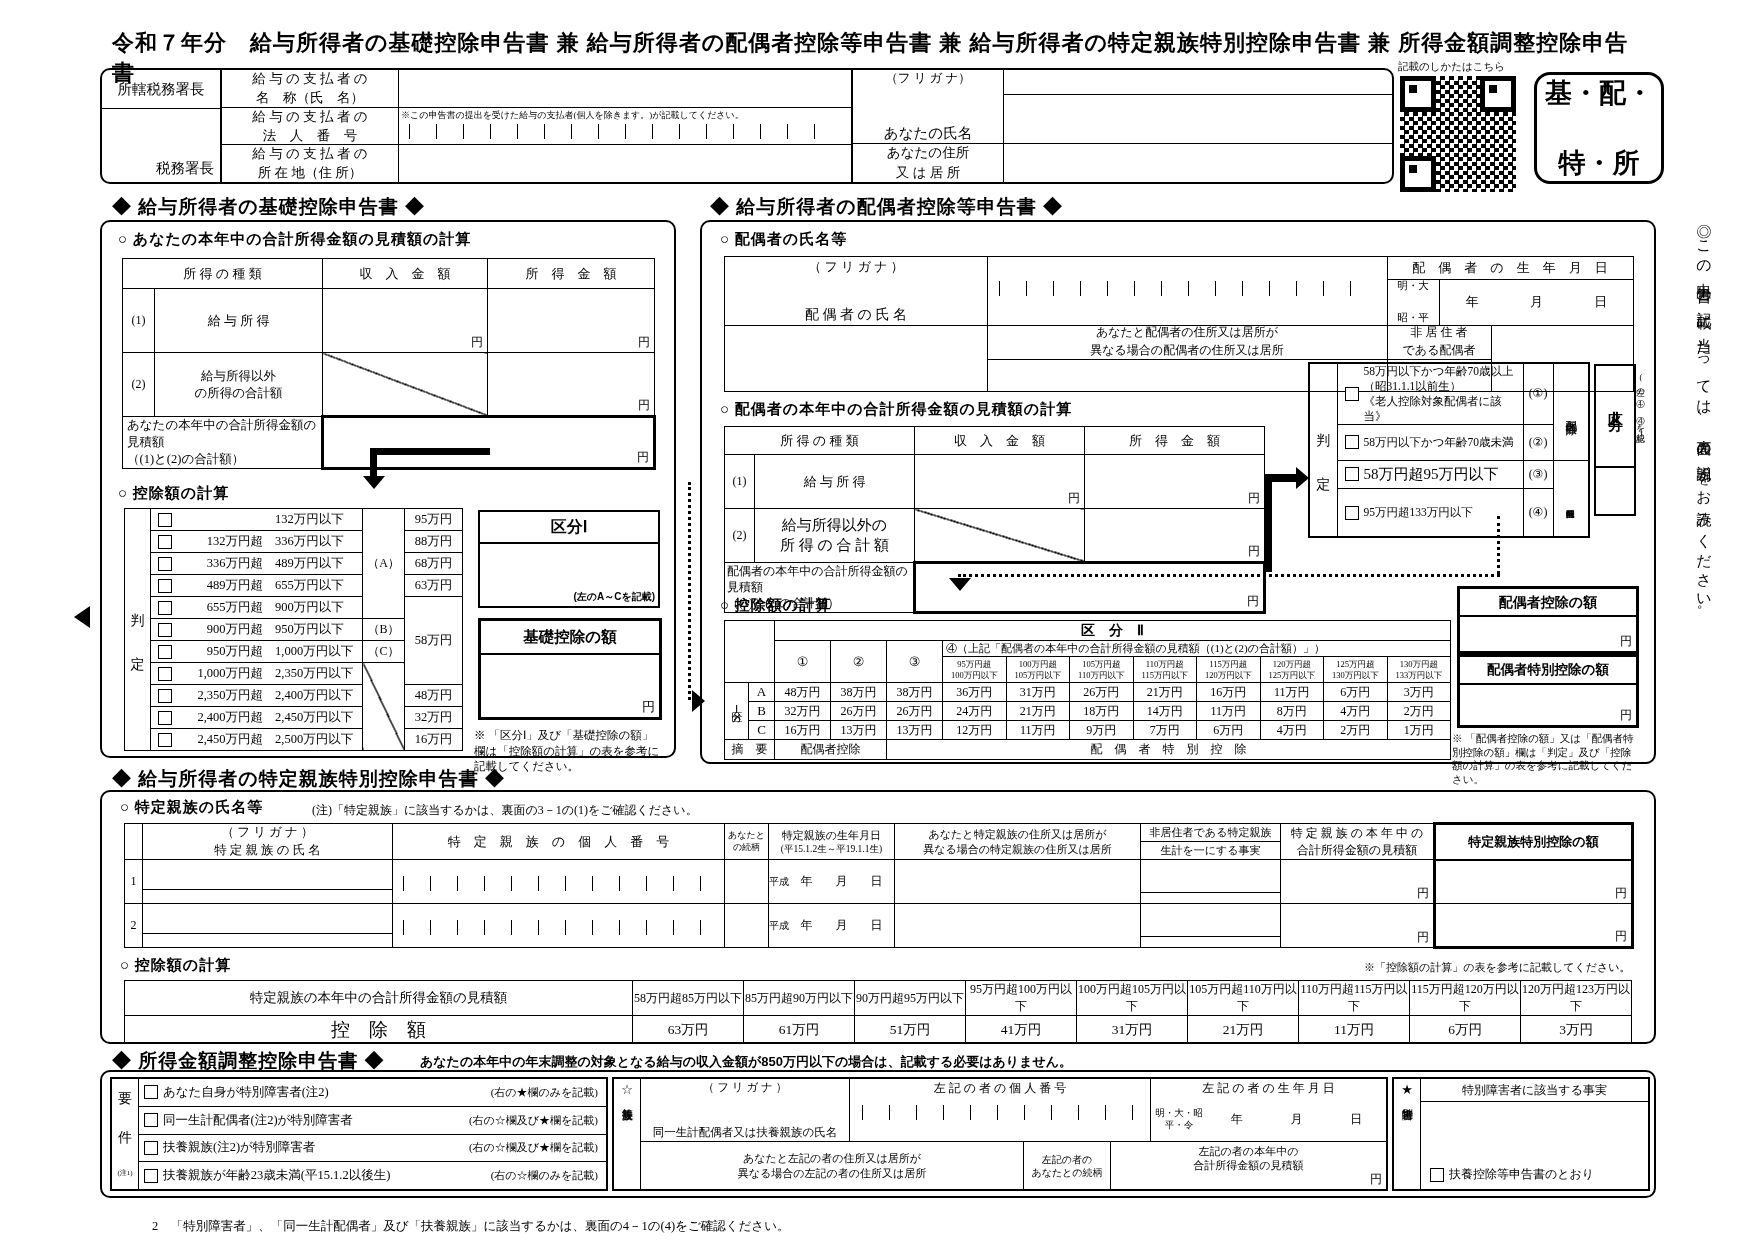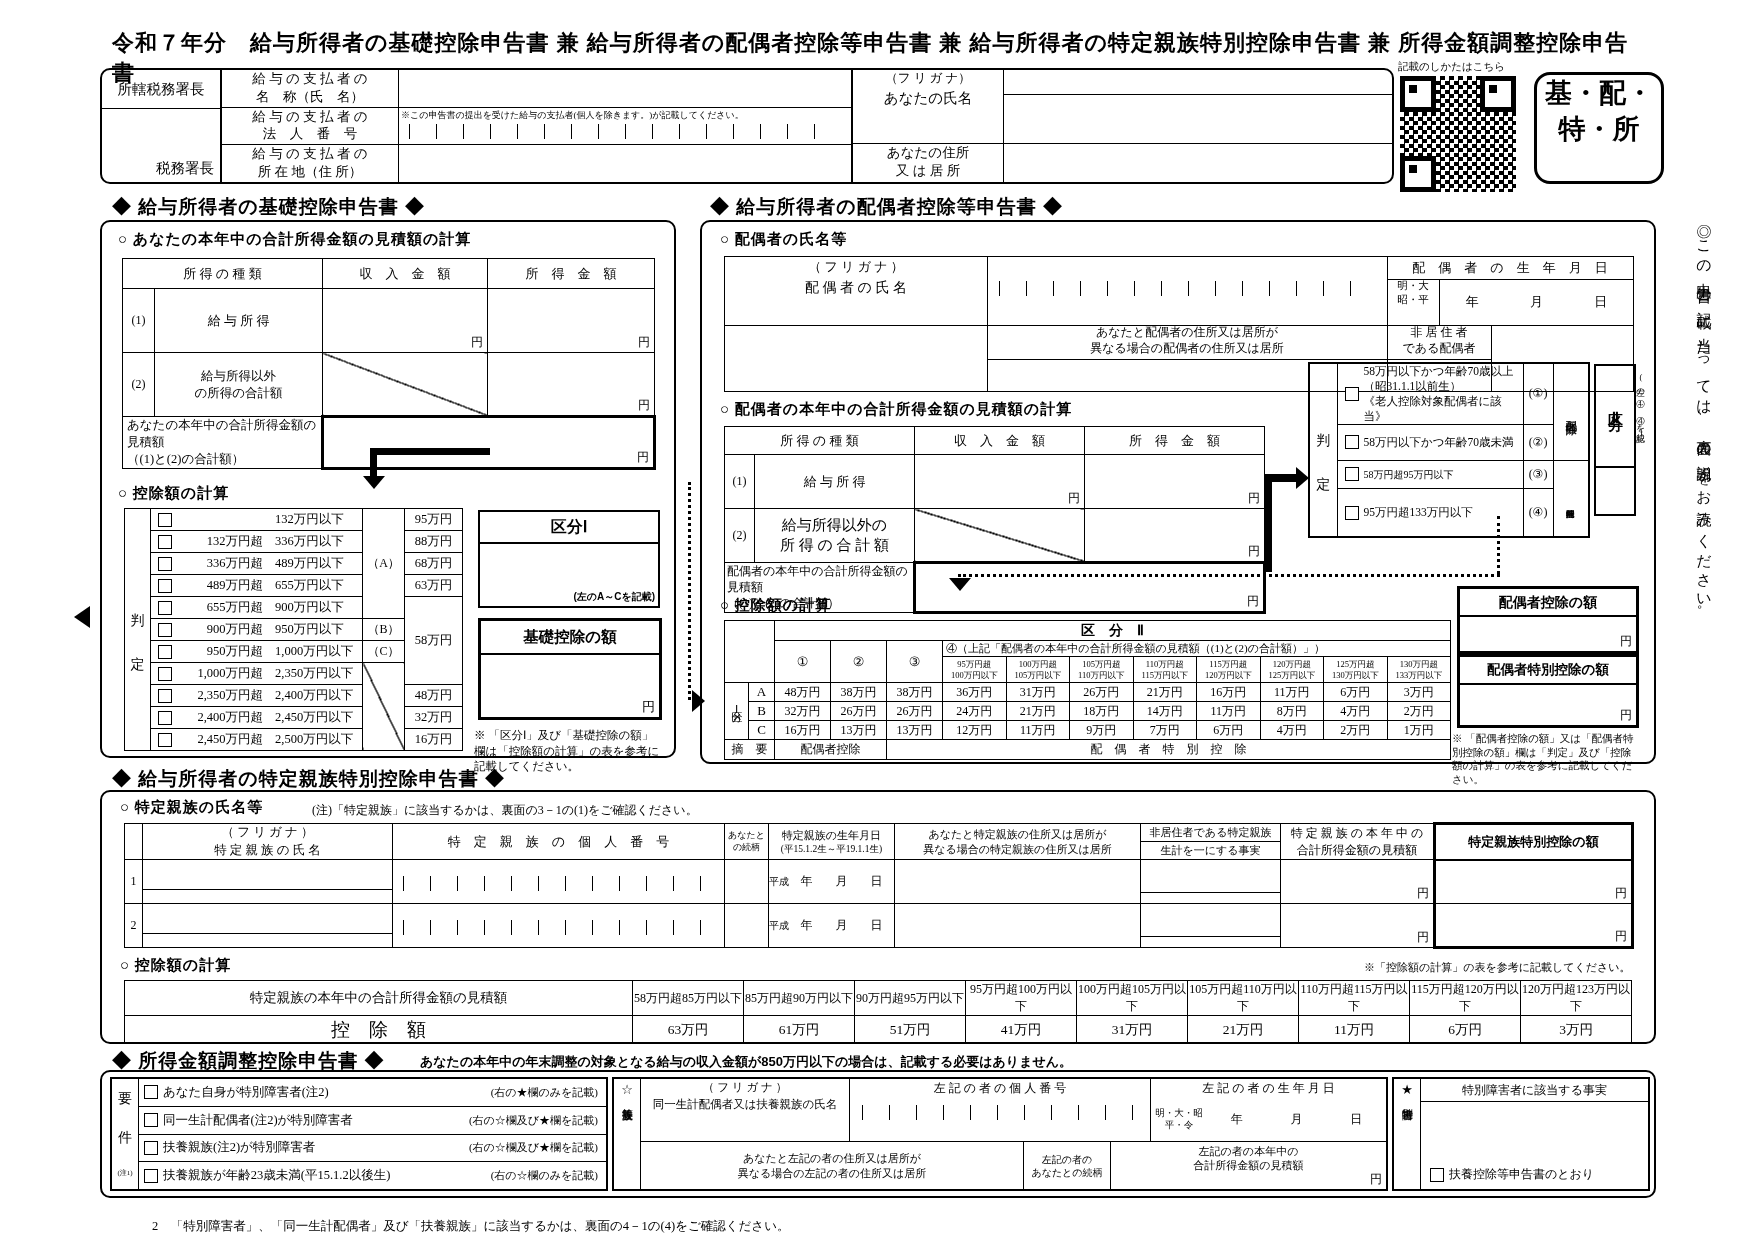--- a/index.html
+++ b/index.html
@@ -2,21 +2,21 @@
 <html><head>
 <meta charset="utf-8">
 <style>
 html,body{margin:0;padding:0;background:#fff}
 .sheet{position:relative;width:1754px;height:1241px;background:#fff;color:#000;font-family:"Liberation Serif",serif;overflow:hidden}
 .abs{position:absolute}
 .sans{font-family:"Liberation Sans",sans-serif}
 .bold{font-weight:700}
 .cen{text-align:center}
 .flex{display:flex}.fc{display:flex;flex-direction:column}
-.ac{align-items:center}.jc{justify-content:flex-start}
+.ac{align-items:center}.jc{justify-content:space-between}
 .vt{writing-mode:vertical-rl;text-orientation:upright}
 .cb{display:inline-block;width:12px;height:12px;border:1px solid #000;background:#fff;flex:none;margin:0 5px}
 .box{border:2.5px solid #000;border-radius:10px}
 .b2{border:2px solid #000}
 .b3{border:3px solid #000}
 table{border-collapse:collapse;table-layout:fixed}
 td{border:1px solid #000;padding:0 2px;position:relative;overflow:hidden;font-size:13px;vertical-align:middle}
 .yen{position:absolute;right:4px;bottom:1px;font-size:12px}
 .ticks{height:15px;background:repeating-linear-gradient(90deg,#000 0 1px,transparent 1px 27px)}
 .diag{background:linear-gradient(to right top,transparent calc(50% - 0.7px),#000 calc(50% - 0.7px) calc(50% + 0.7px),transparent calc(50% + 0.7px))}
@@ -454,21 +454,21 @@
                   <div>58万円以下かつ年齢70歳未満</div>
                 </div>
               </div>
             </td>
             <td class="markcell">(②)</td>
           </tr>
           <tr style="height: 28px;">
             <td>
               <div class="flex ac">
                 <span class="cb"></span>
-                <div class="fc" style="font-size: 10px; line-height: 1.3;">
+                <div class="fc" style="font-size: 15px; line-height: 1.3;">
                   <div>58万円超95万円以下</div>
                 </div>
               </div>
             </td>
             <td class="markcell">(③)</td>
             <td class="vgroup" rowspan="2"><span class="vt fs8">配偶者特別控除</span></td>
           </tr>
           <tr style="height: 49px;">
             <td>
               <div class="flex ac">

